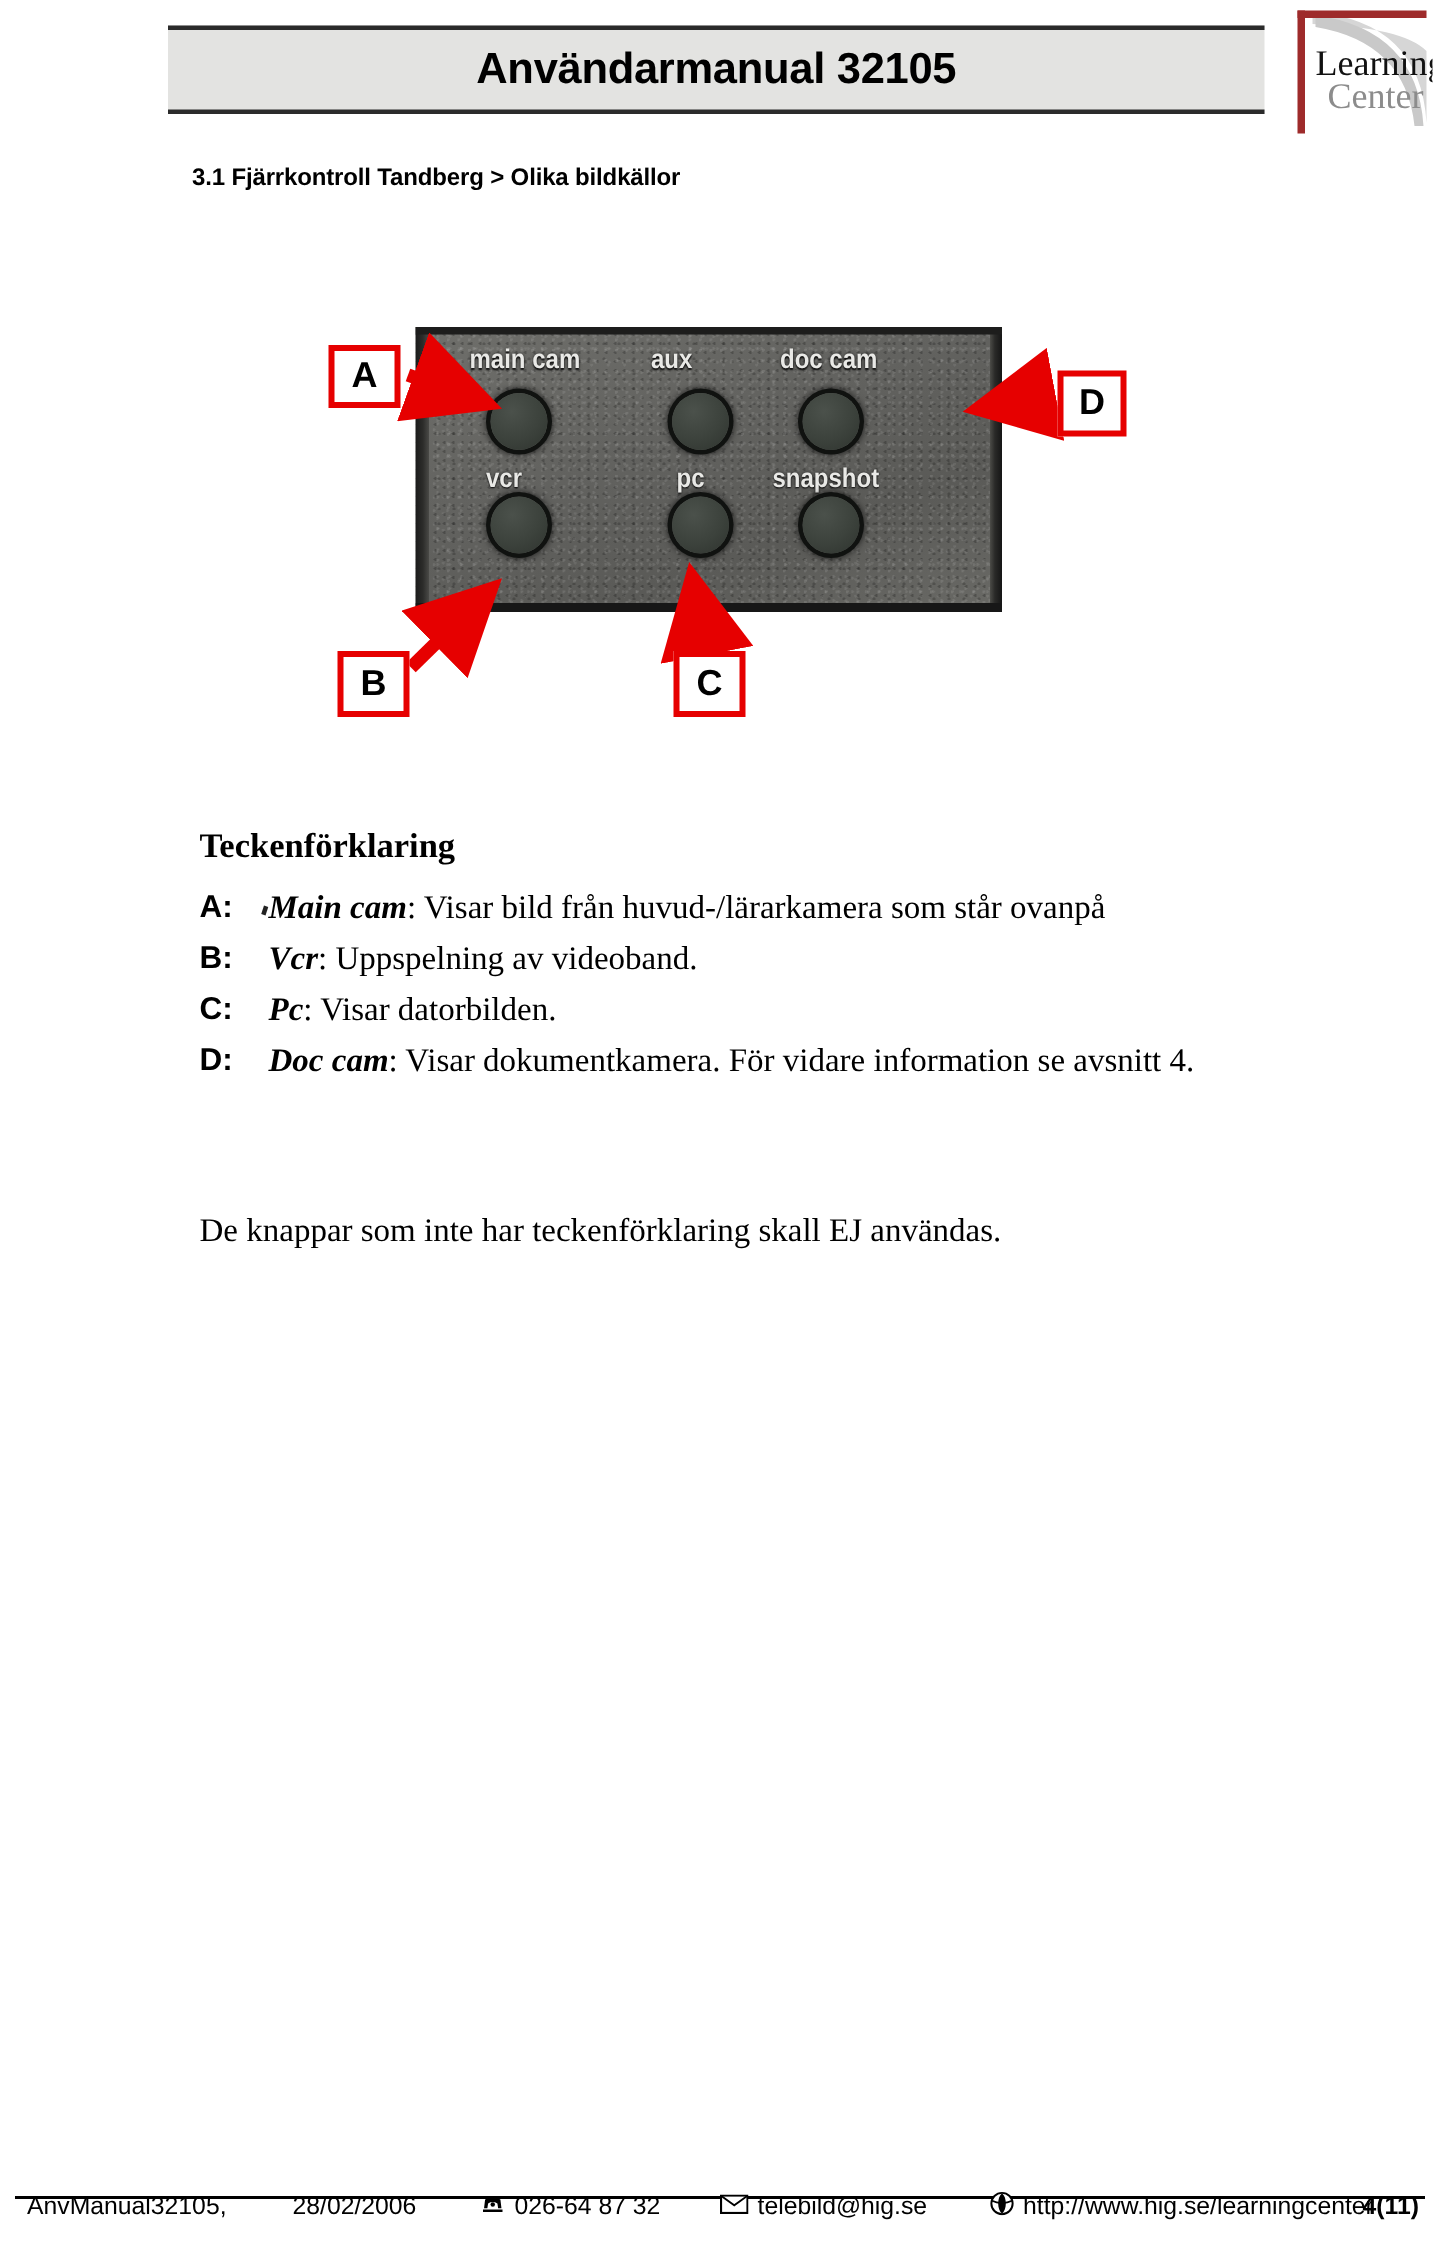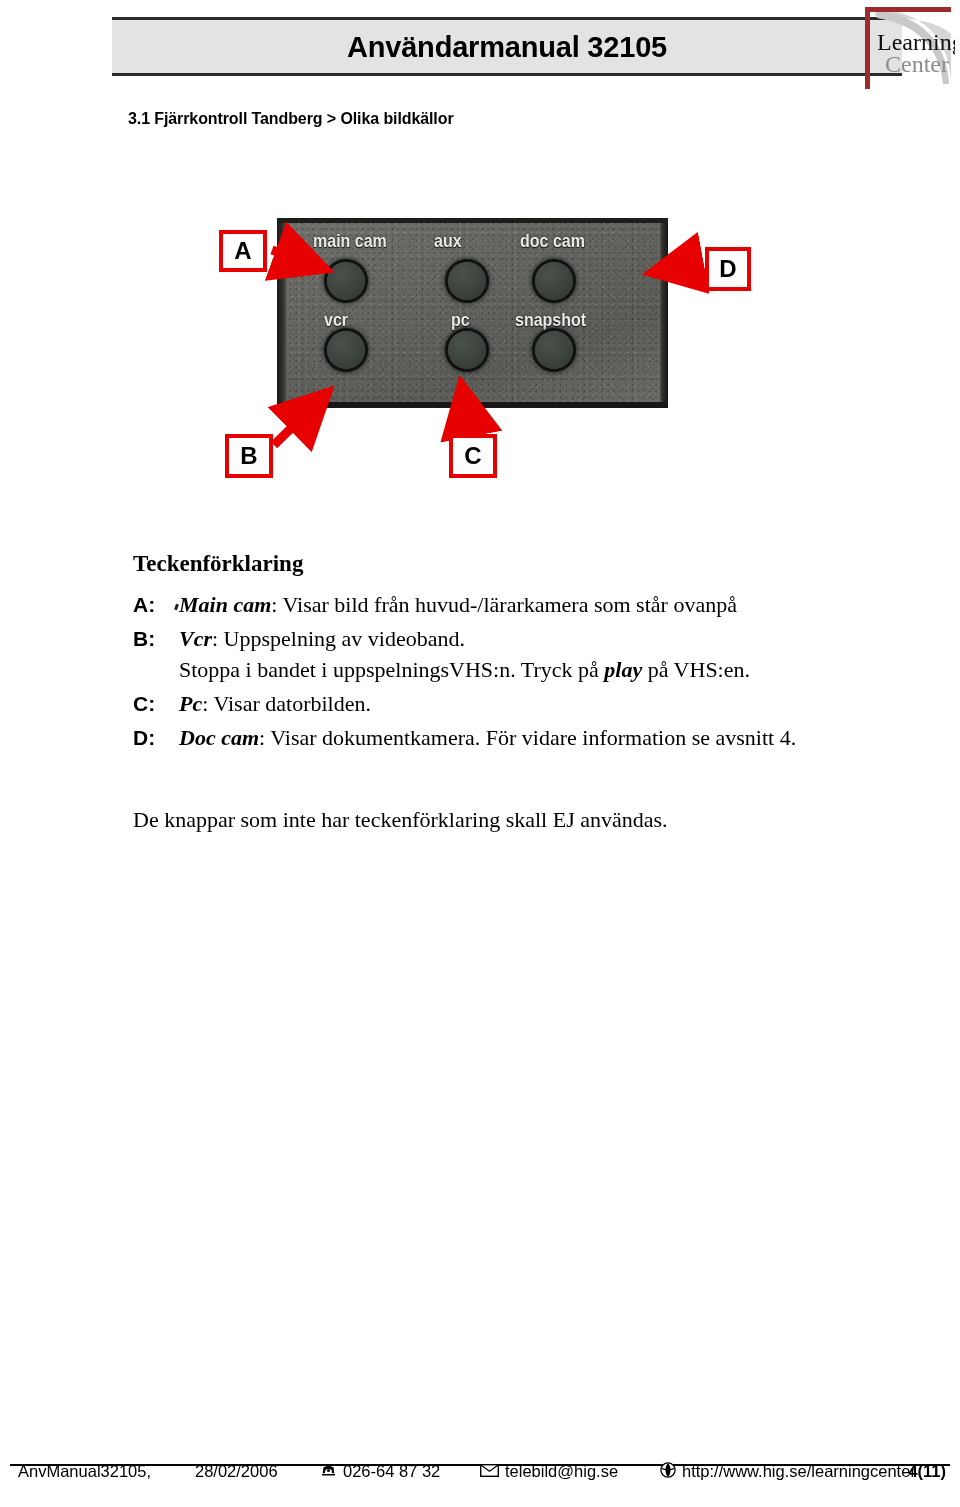--- a/index.html
+++ b/index.html
@@ -37,21 +37,21 @@
     font-family: "Liberation Serif", serif;
     font-weight: bold;
     font-size: 14.5px;
     line-height: 15px;
     letter-spacing: 0.3px;
     color: #000;
   }
   .title-bar {
     position: absolute;
     left: 112px; top: 17px;
-    width: 790px; height: 59px;
+    width: 731px; height: 59px;
     background: #e3e3e1;
     border-top: 3px solid #2b2b2b;
     border-bottom: 3px solid #2b2b2b;
     box-sizing: border-box;
   }
   .title-bar-text {
     position: absolute;
     left: 0; right: 0;
     top: 50%;
     transform: translateY(-50%);
@@ -331,23 +331,20 @@
     <div class="legend-key">A:</div>
     <div class="legend-body">
       <span class="term">Main cam</span><span>: Visar bild från huvud-/lärarkamera som står ovanpå</span>
     </div>
   </div>
 
   <div class="legend-row">
     <div class="legend-key">B:</div>
     <div class="legend-body">
       <span class="term">Vcr</span><span>: Uppspelning av videoband.</span>
-      <span class="legend-sub">
-        <span>Stoppa i bandet i uppspelningsVHS:n. Tryck på </span><span class="kw">play</span><span> på VHS:en.</span>
-      </span>
     </div>
   </div>
 
   <div class="legend-row">
     <div class="legend-key">C:</div>
     <div class="legend-body">
       <span class="term">Pc</span><span>: Visar datorbilden.</span>
     </div>
   </div>
 

